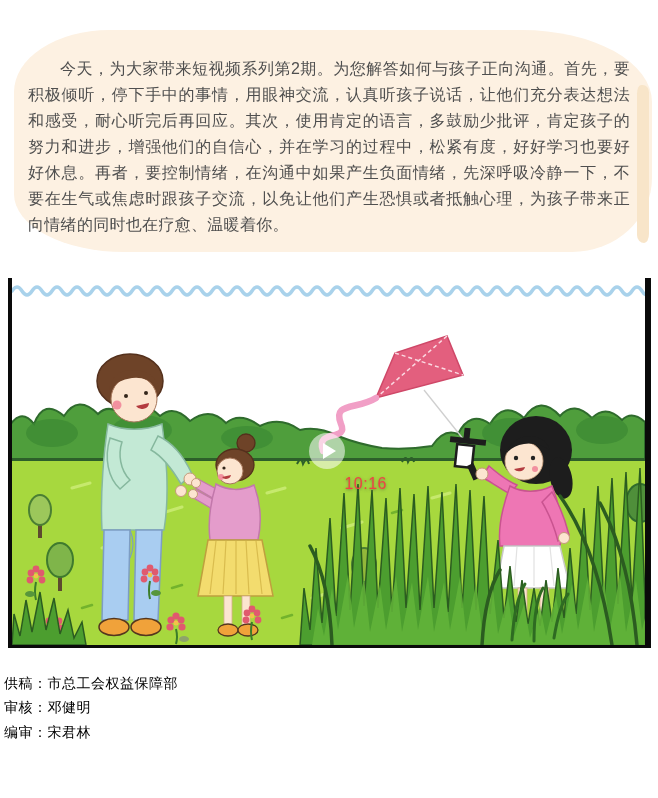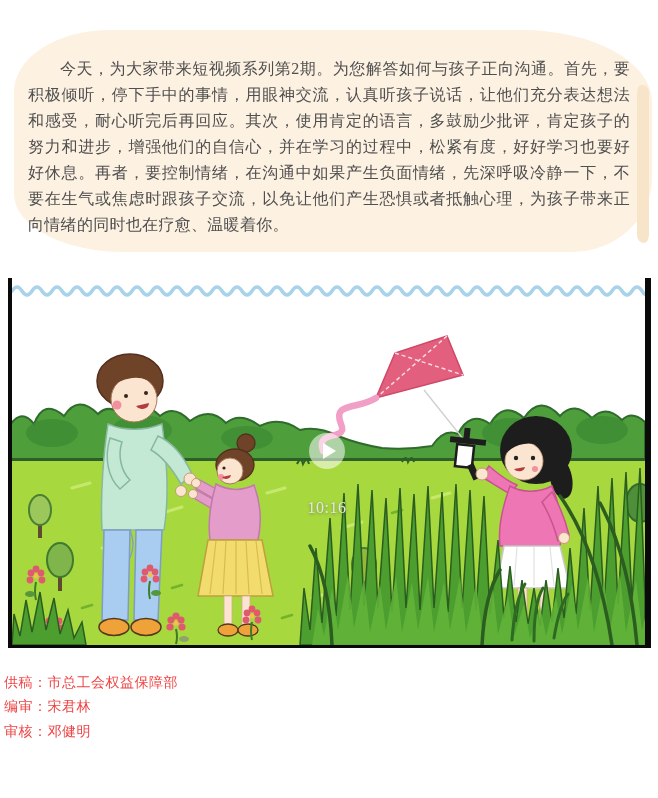--- a/index.html
+++ b/index.html
@@ -1,18 +1,18 @@
 <!DOCTYPE html>
 <html><head>
 <meta charset="utf-8">
 <style>
   html,body{margin:0;padding:0;background:#ffffff;}
   .page{
     position:relative;width:658px;height:798px;background:#ffffff;overflow:hidden;
-    font-family:Liberation Serif, serif;
+    font-family:Liberation Sans, sans-serif;
   }
   
   .intro-card{
     position:absolute;left:14px;top:30px;width:638px;height:222px;
     background:#fdf1e2;
     border-radius:95px 130px 80px 110px / 62px 72px 74px 58px;
     box-sizing:border-box;
     padding:26px 22px 0 14px;
   }
   .card-accent{
@@ -38,28 +38,27 @@
     position:absolute;left:301px;top:155px;width:36px;height:36px;border-radius:50%;
     background:rgba(255,255,255,.55);
     display:flex;align-items:center;justify-content:center;
   }
   .play-tri{
     width:0;height:0;margin-left:4px;
     border-left:13px solid #ffffff;
     border-top:8px solid transparent;border-bottom:8px solid transparent;
   }
   .duration{
-    position:absolute;left:259px;top:197px;width:120px;text-align:center;
-    color:#e5e5e5;font-size:16px;letter-spacing:.5px;
+    position:absolute;left:259px;top:197px;width:120px;text-align:right;
+    color:#ef4444;font-size:16px;letter-spacing:.5px;
     text-shadow:0 1px 3px rgba(70,70,70,.55);
-    margin-top:24px;
   }
   
   .credits{position:absolute;left:4px;top:671px;}
-  .credit-line{font-size:14px;line-height:24.4px;color:#ef4444;letter-spacing:.5px;}
+  .credit-line{font-size:14px;line-height:24.4px;color:#000000;letter-spacing:.5px;}
 </style>
 </head>
 <body>
 
 <div class="page">
 
   <section class="intro-card">
     <span class="card-accent"></span>
     <p>今天，为大家带来短视频系列第2期。为您解答如何与孩子正向沟通。首先，要积极倾听，停下手中的事情，用眼神交流，认真听孩子说话，让他们充分表达想法和感受，耐心听完后再回应。其次，使用肯定的语言，多鼓励少批评，肯定孩子的努力和进步，增强他们的自信心，并在学习的过程中，松紧有度，好好学习也要好好休息。再者，要控制情绪，在沟通中如果产生负面情绪，先深呼吸冷静一下，不要在生气或焦虑时跟孩子交流，以免让他们产生恐惧或者抵触心理，为孩子带来正向情绪的同时也在疗愈、温暖着你。</p>
   </section>
@@ -237,17 +236,17 @@
     </div>
 
     <div class="play-btn">
       <span class="play-tri"></span>
     </div>
     <div class="duration">10:16</div>
   </div>
 
   <footer class="credits">
     <div class="credit-line"><span>供稿</span><span>：</span><span>市总工会权益保障部</span></div>
+    <div class="credit-line"><span>审核</span><span>：</span><span>邓健明</span></div>
     <div class="credit-line"><span>编审</span><span>：</span><span>宋君林</span></div>
-    <div class="credit-line"><span>审核</span><span>：</span><span>邓健明</span></div>
   </footer>
 
 </div>
 
 </body></html>

